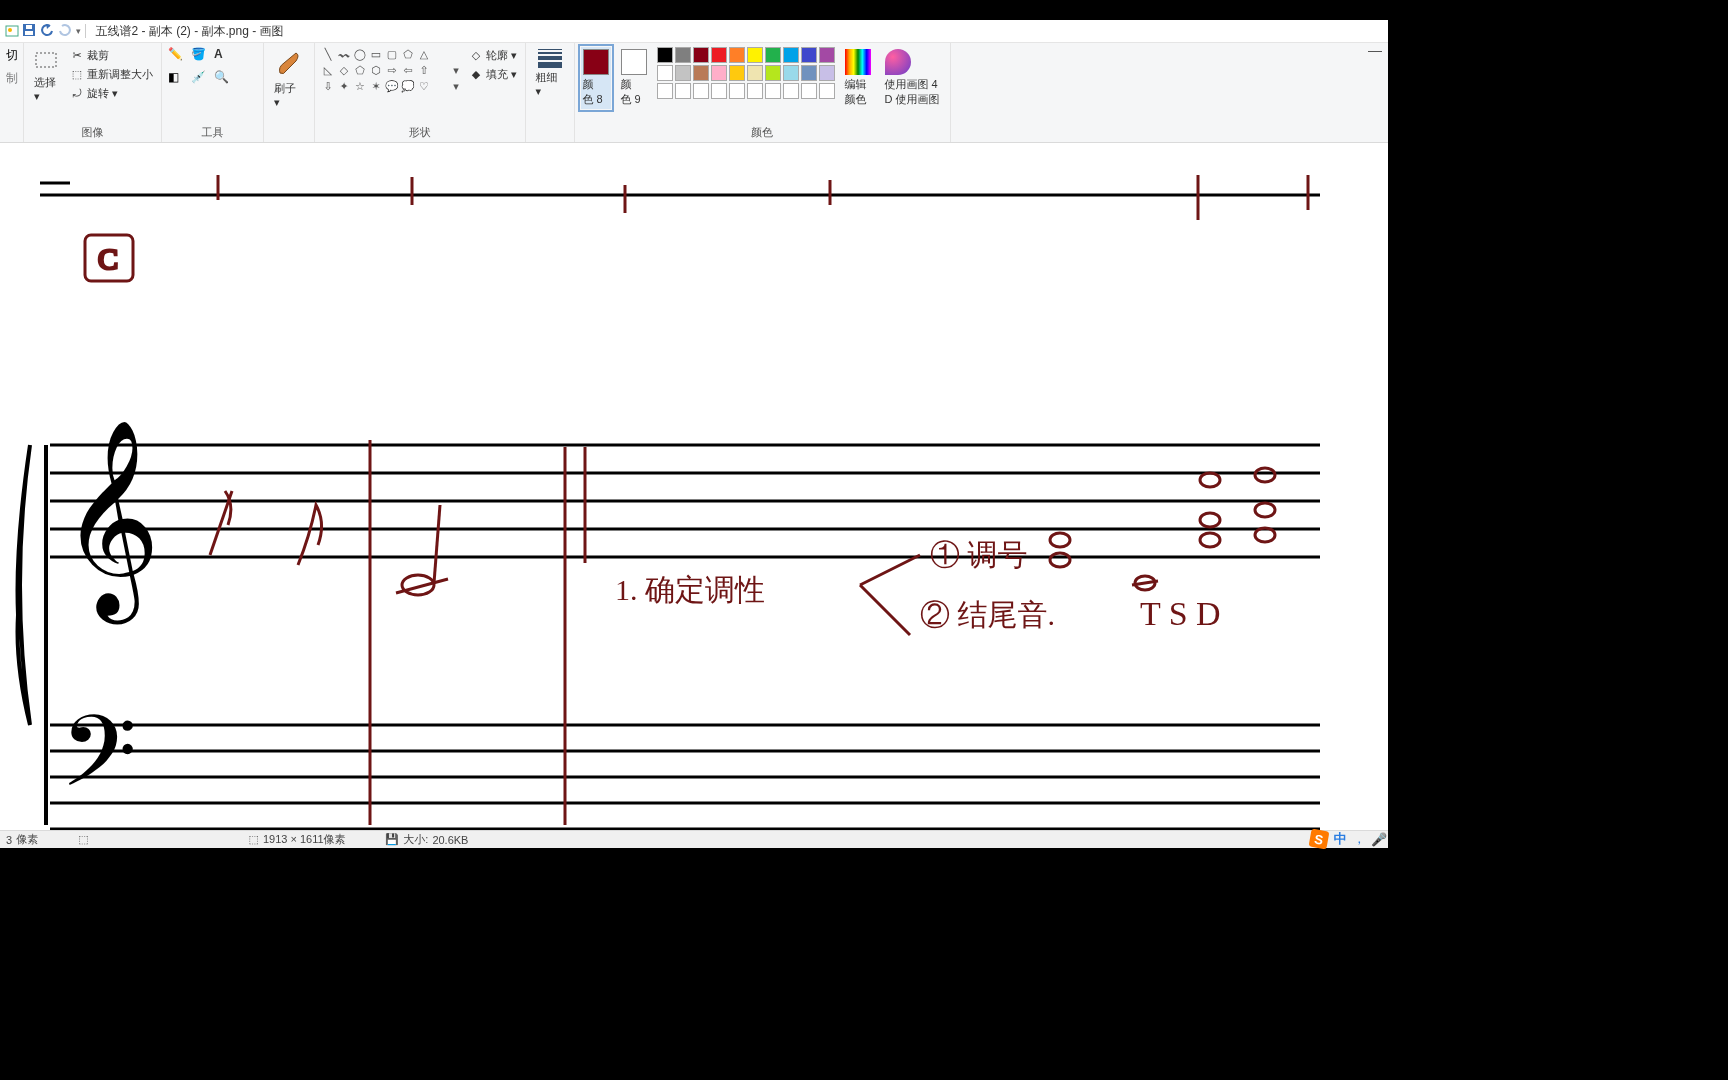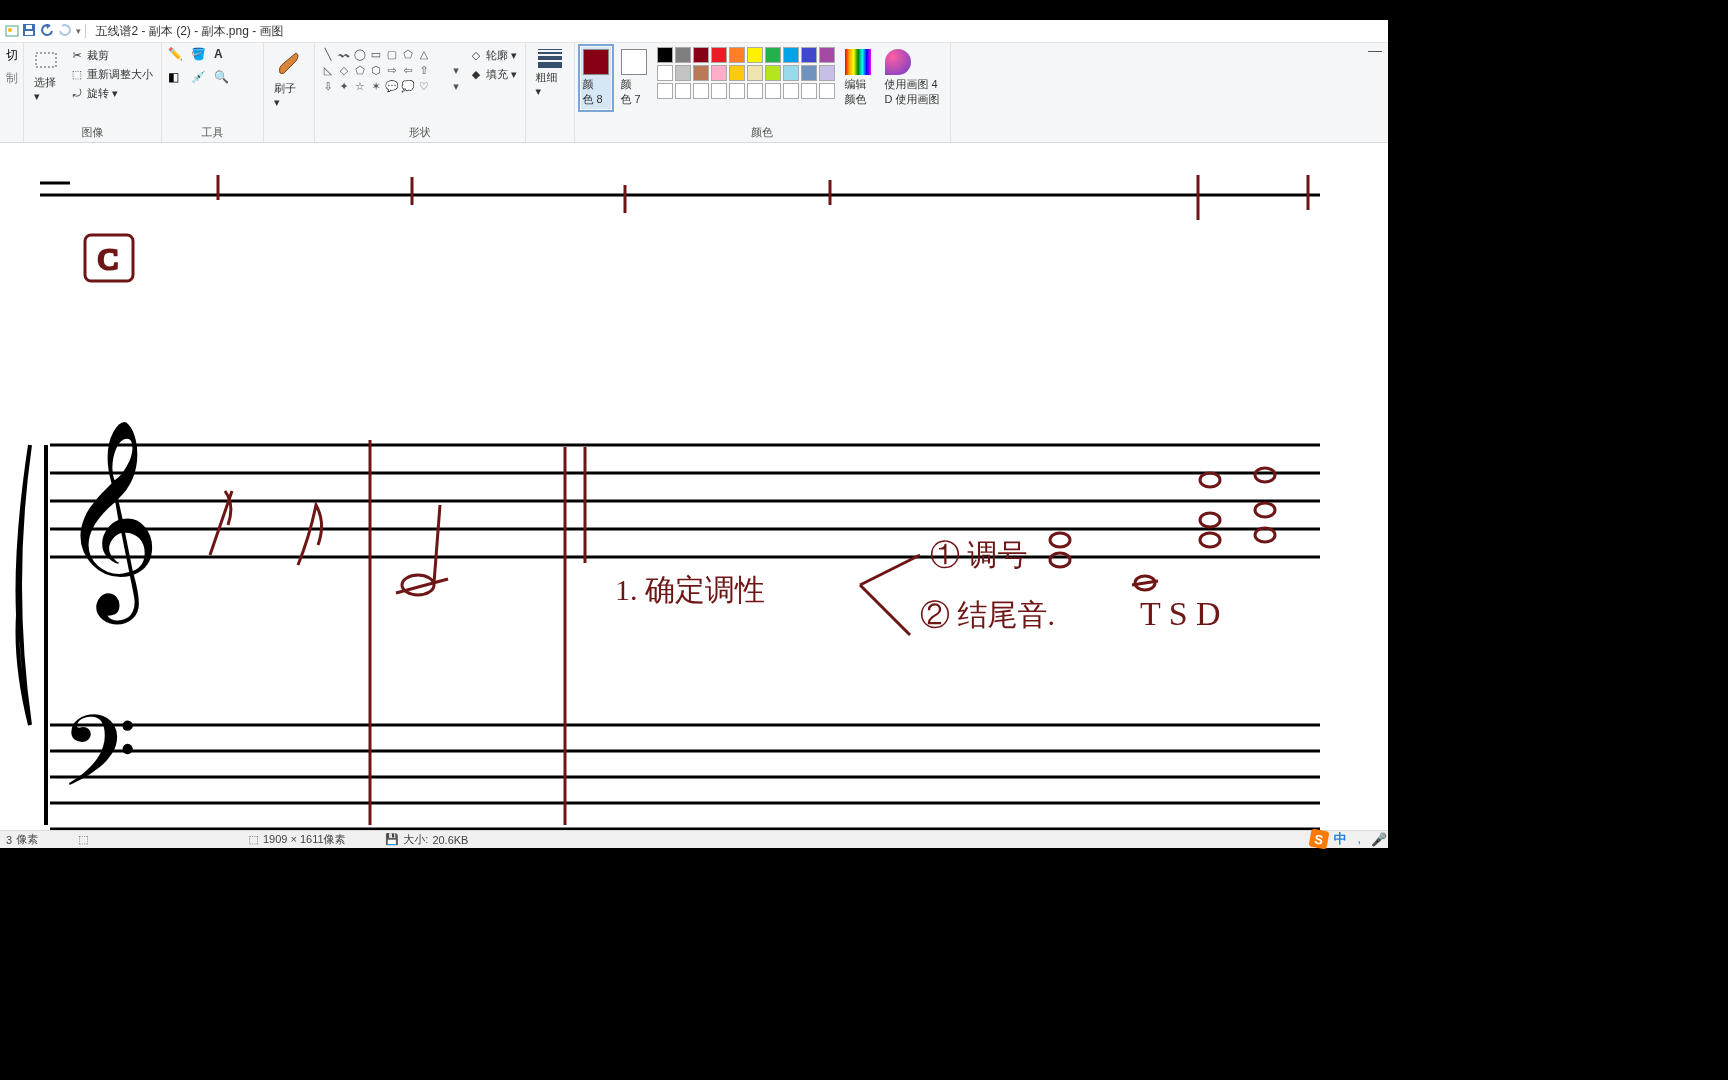--- a/index.html
+++ b/index.html
@@ -334,21 +334,21 @@
     </div>
 
     <div class="rgroup">
       <div class="gbody" style="align-items:flex-start">
         <div class="vbtn sel">
           <div class="swatch-big" id="c1sw" style="background: rgb(136, 0, 21);"></div>
           <span><span>颜</span><br><span>色 8</span></span>
         </div>
         <div class="vbtn">
           <div class="swatch-big" id="c2sw" style="background: rgb(255, 255, 255);"></div>
-          <span><span>颜</span><br><span>色 7</span></span>
+          <span><span>颜</span><br><span>色 9</span></span>
         </div>
         <div class="swgrid" id="palette">
             <div class="sw" style="background: rgb(0, 0, 0);"></div>
             <div class="sw" style="background: rgb(127, 127, 127);"></div>
             <div class="sw" style="background: rgb(136, 0, 21);"></div>
             <div class="sw" style="background: rgb(237, 28, 36);"></div>
             <div class="sw" style="background: rgb(255, 127, 39);"></div>
             <div class="sw" style="background: rgb(255, 242, 0);"></div>
             <div class="sw" style="background: rgb(34, 177, 76);"></div>
             <div class="sw" style="background: rgb(0, 162, 232);"></div>
@@ -471,21 +471,21 @@
   <div class="status-bar">
     <div class="cell">
       <span>3</span>
         <span>像素</span>
     </div>
     <div class="cell">
       <span>⬚</span>
     </div>
     <div class="cell" style="margin-left:120px">
       <span>⬚</span>
-      <span>1909 × 1611像素</span>
+      <span>1913 × 1611像素</span>
     </div>
     <div class="cell">
       <span>💾</span>
       <span>大小:</span>
       <span>20.6KB</span>
     </div>
   </div>
 
 </div>
 

